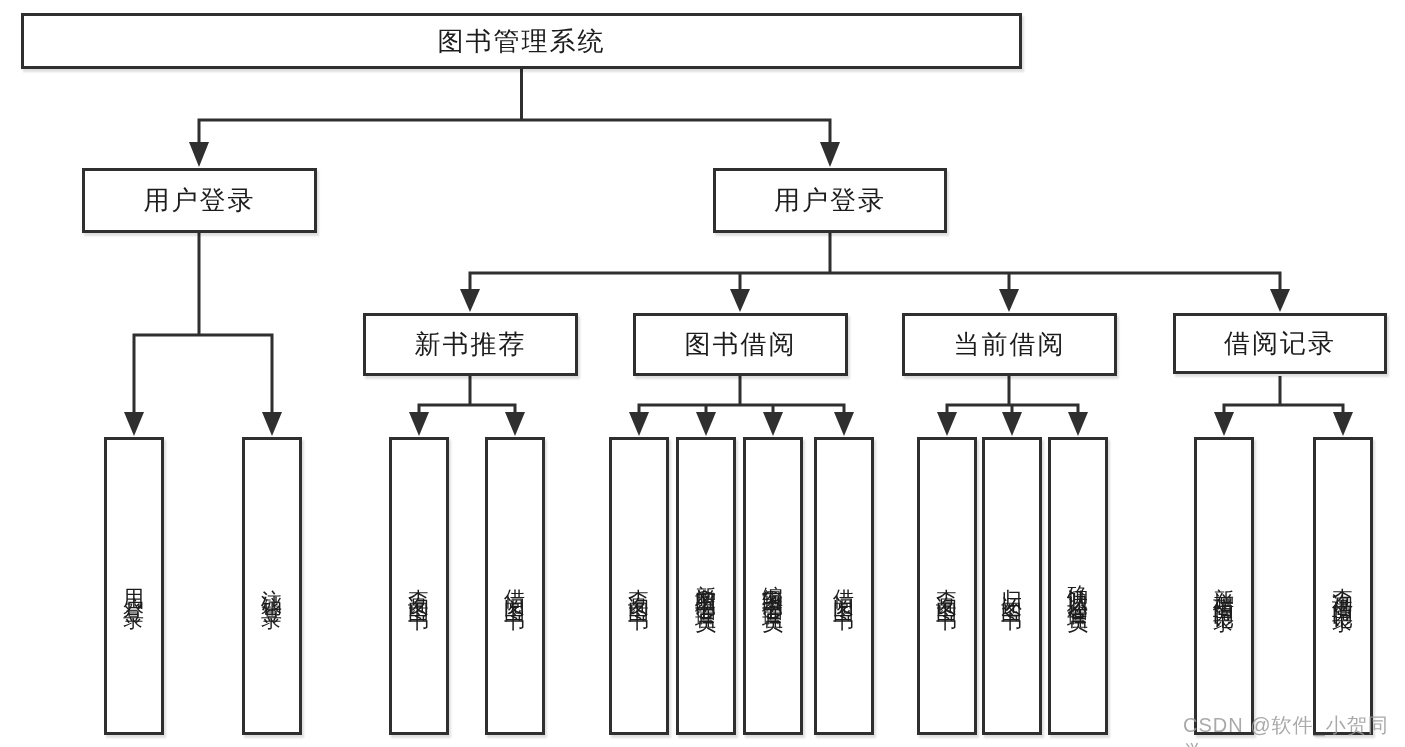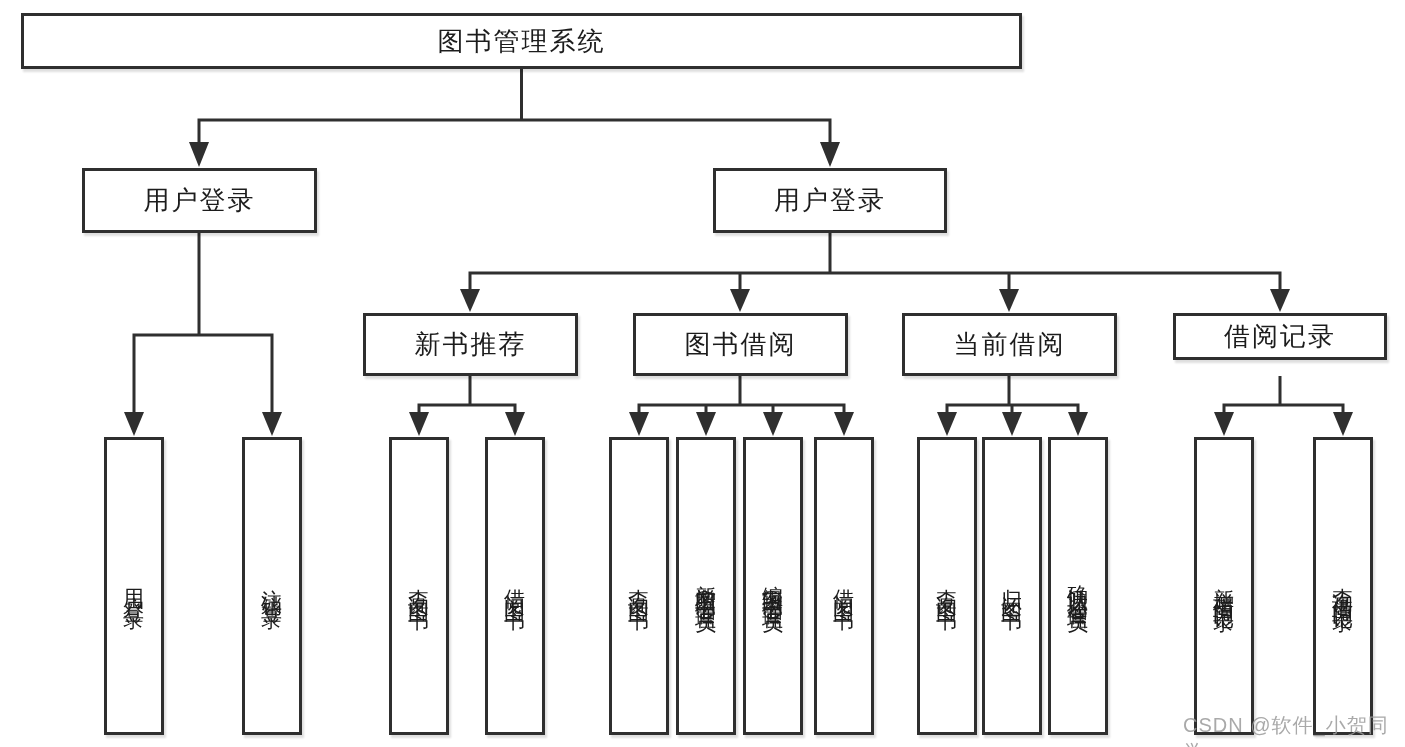--- a/index.html
+++ b/index.html
@@ -75,21 +75,21 @@
   </svg>
 
   <div class="hnode" style="left:21px; top:13px; width:1001px; height:56px;">图书管理系统</div>
 
   <div class="hnode" style="left:82px; top:168px; width:235px; height:65px;">用户登录</div>
   <div class="hnode" style="left:713px; top:168px; width:234px; height:65px;">用户登录</div>
 
   <div class="hnode" style="left:363px; top:313px; width:215px; height:63px;text-align:center;">新书推荐</div>
   <div class="hnode" style="left:633px; top:313px; width:215px; height:63px;">图书借阅</div>
   <div class="hnode" style="left:902px; top:313px; width:215px; height:63px;">当前借阅</div>
-  <div class="hnode" style="left:1173px; top:313px; width:214px; height:47px;">借阅记录</div>
+  <div class="hnode" style="left:1173px; top:313px; width:214px; height:61px;">借阅记录</div>
 
   <div class="vnode" style="left:104px;">用户登录</div>
   <div class="vnode" style="left:242px;">注销登录</div>
 
   <div class="vnode" style="left:389px;">查询图书</div>
   <div class="vnode" style="left:485px;">借阅图书</div>
 
   <div class="vnode" style="left:609px;">查询图书</div>
   <div class="vnode" style="left:676px; letter-spacing:4px;">新增图书（管理员）</div>
   <div class="vnode" style="left:743px; letter-spacing:4px;">编辑图书（管理员）</div>

